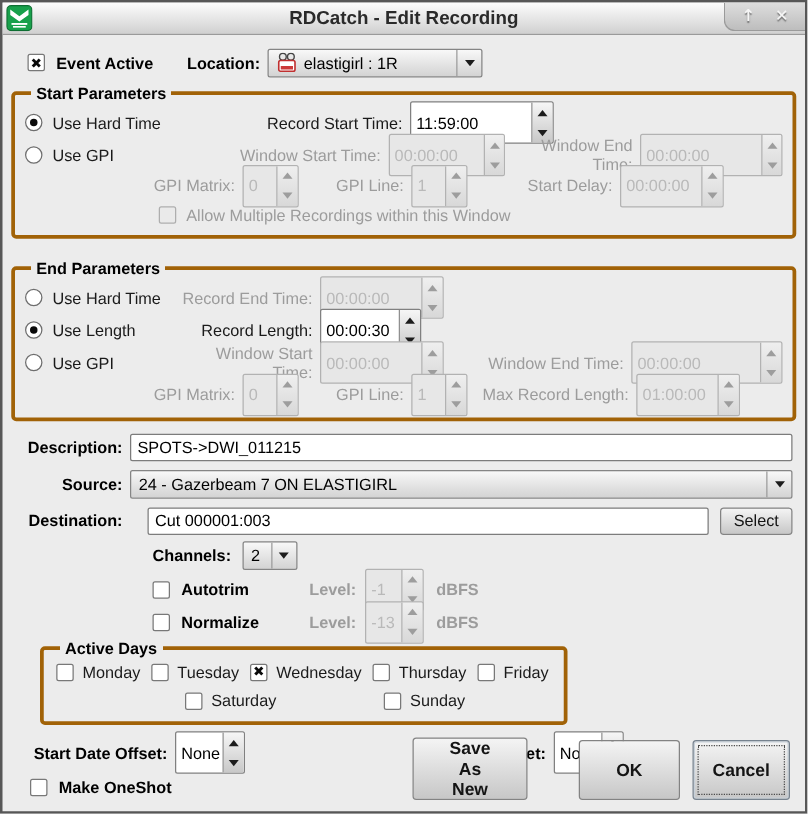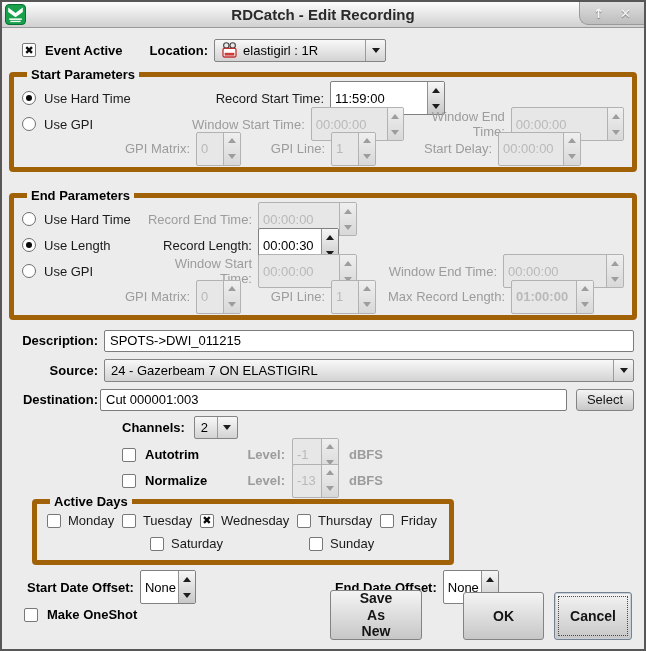--- a/index.html
+++ b/index.html
@@ -93,21 +93,21 @@
   .combo-val { display:flex; align-items:center; padding:0 6px; white-space:nowrap; color:#000; flex:1; min-width:0; }
   .combo-arrow { width:20px; border-left:1px solid #9b9b9b; display:flex; align-items:center; justify-content:center; }
   .combo-arrow .tri-down { border-left-width:4px; border-right-width:4px; border-top-width:5px; }
   
   .tin {
     height:22px; border:1px solid #7c7c7c; border-radius:2px;
     background:#fff; padding:0 5px; font:13px "Liberation Sans",sans-serif; color:#000;
   }
   
   fieldset.group {
-    border:5px solid #a16207; border-radius:4px;
+    border:3px solid #a16207; border-radius:4px;
     margin:0 7px; padding:2px 8px 7px 8px;
   }
   fieldset.group legend { font-weight:bold; padding:0 4px; margin-left:5px; color:#000; }
   
   .btn {
     background:linear-gradient(#f4f4f4,#c7c7c7);
     border:1px solid #838383; border-radius:3px;
     font-weight:bold; font-size:14px; color:#141414;
     display:flex; align-items:center; justify-content:center; text-align:center;
     line-height:1.2;
@@ -253,20 +253,24 @@
             <span class="spin-btn">
               <i class="tri-up"></i>
             </span>
             <span class="spin-btn">
               <i class="tri-down"></i>
             </span>
           </span>
       </span>
     </div>
 
+    <div class="row" style="height:18px; margin:3px 0 0 107px;">
+      <span class="cb disabled"></span>
+      <span class="lbl-d" style="margin-left:8px;">Allow Multiple Recordings within this Window</span>
+    </div>
   </fieldset>
 
   <fieldset class="group" style="margin-top:16px;">
     <legend>End Parameters</legend>
 
     <div class="row" style="height:24px; margin-top:2px;">
       <span class="row" style="width:122px;">
         <span class="radio"></span>
         <span class="lbl" style="margin-left:8px;">Use Hard Time</span>
       </span>
@@ -355,21 +359,21 @@
         <span class="spin-btns">
             <span class="spin-btn">
               <i class="tri-up"></i>
             </span>
             <span class="spin-btn">
               <i class="tri-down"></i>
             </span>
           </span>
       </span>
       <span class="lbl-d r" style="margin-left:12px;">Max Record Length:</span>
-      <span class="spin disabled" style="margin-left:6px;font-weight:bold;">
+      <span class="spin disabled" style="margin-left:6px;">
         <span class="spin-val" style="width:64px;">01:00:00</span>
         <span class="spin-btns">
             <span class="spin-btn">
               <i class="tri-up"></i>
             </span>
             <span class="spin-btn">
               <i class="tri-down"></i>
             </span>
           </span>
       </span>
@@ -386,21 +390,21 @@
     <span class="combo" style="margin-left:6px; flex:1;">
       <span class="combo-val">24 - Gazerbeam 7 ON ELASTIGIRL</span>
       <span class="combo-arrow">
           <span class="tri-down"></span>
         </span>
     </span>
   </div>
 
   <div class="row" style="margin:6px 10px 0 0; height:23px;">
     <span class="lbl-b r" style="width:96px;">Destination:</span>
-    <input class="tin" style="margin-left: 2px; flex: 1 1 0%;" value="Cut 000001:003">
+    <input class="tin" style="margin-left: 20px; flex: 1 1 0%;" value="Cut 000001:003">
     <button class="btn small" style="margin-left:9px;">Select</button>
   </div>
 
   <div class="row" style="margin:5px 0 0 120px; height:23px;">
     <span class="lbl-b">Channels:</span>
     <span class="combo" style="margin-left:9px; width:44px;">
       <span class="combo-val">2</span>
       <span class="combo-arrow">
           <span class="tri-down"></span>
         </span>

